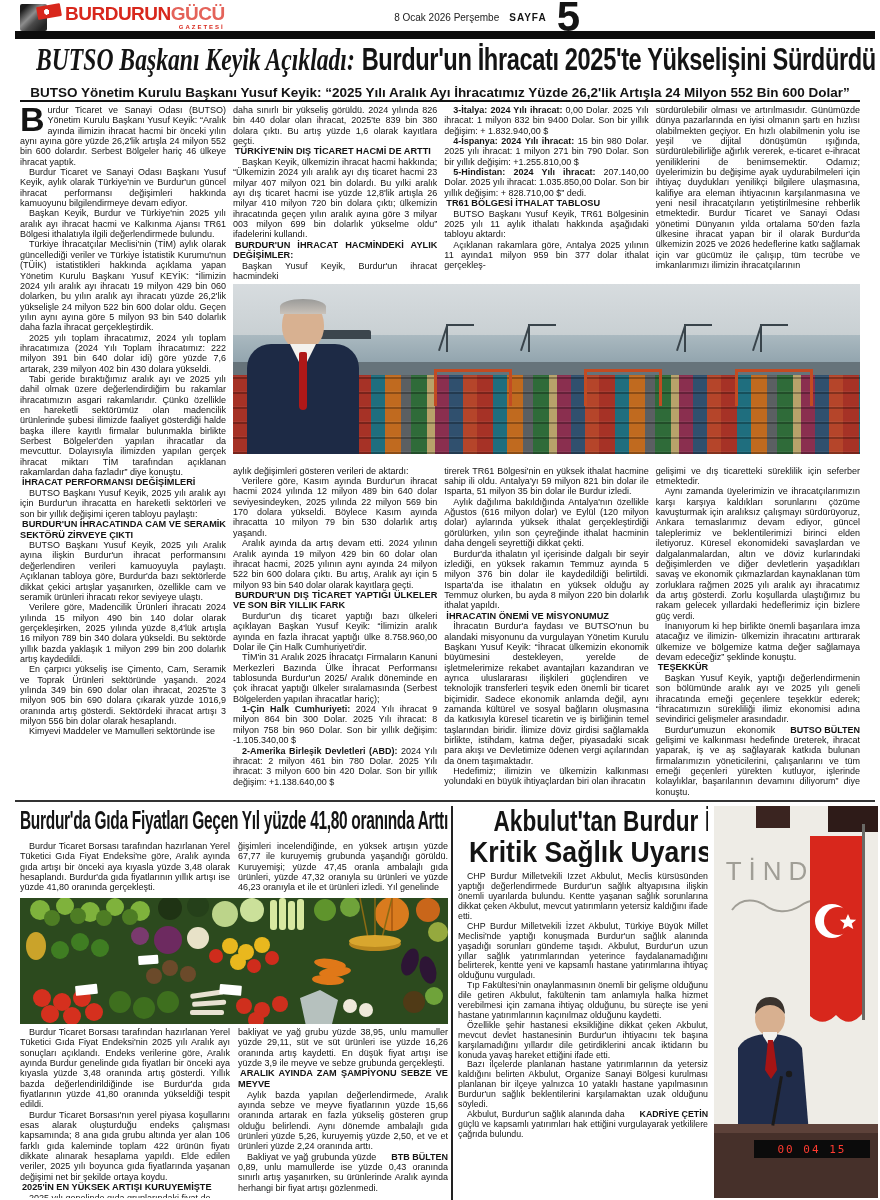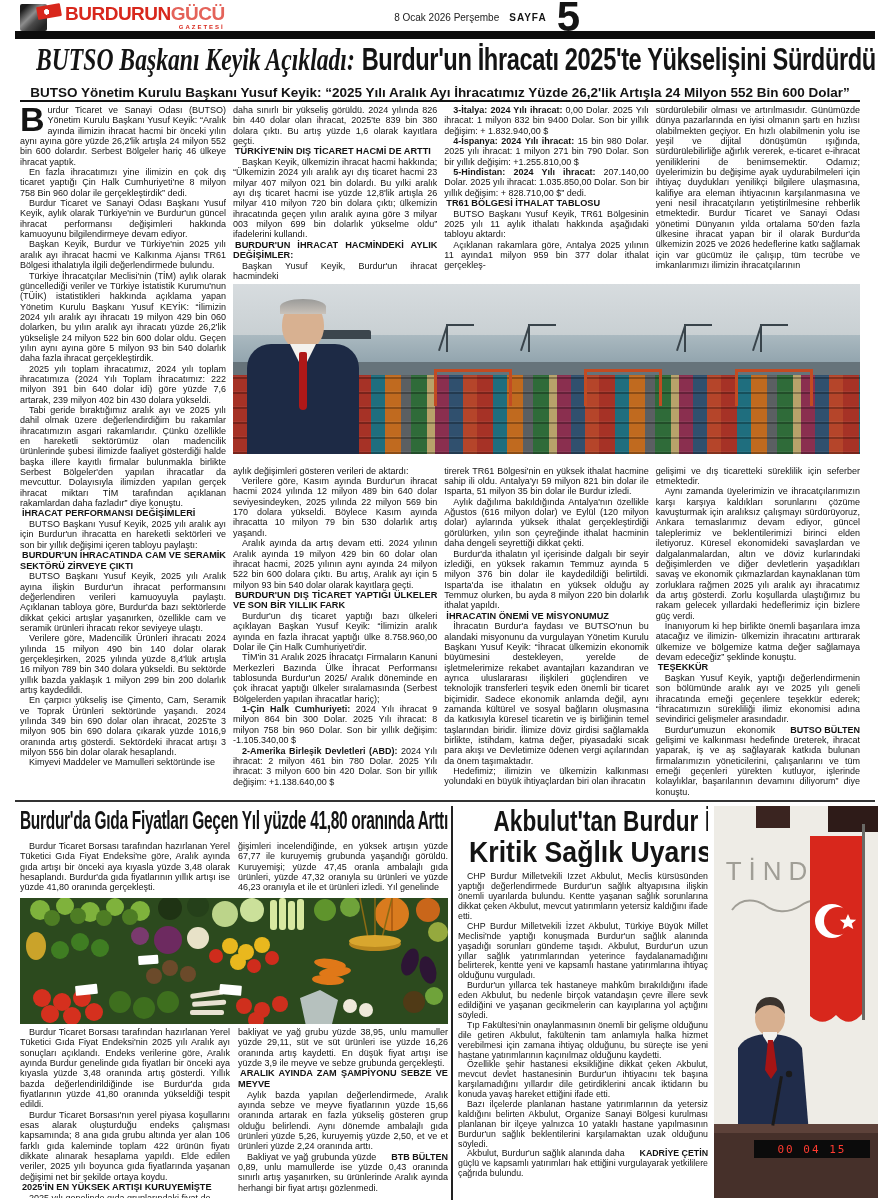--- a/index.html
+++ b/index.html
@@ -114,21 +114,20 @@
     </span>
   </div>
   <div class="subheadrow">
     <span class="lead-subhead fitc" style="display: inline-block; transform-origin: 50% 50%; transform: scaleX(1);">BUTSO Yönetim Kurulu Başkanı Yusuf Keyik: “2025 Yılı Aralık Ayı İhracatımız Yüzde 26,2'lik Artışla 24 Milyon 552 Bin 600 Dolar”</span>
   </div>
   <div class="rule r1"></div>
 
   <div class="lead-body">
     <div class="ncol lead-col1">
         <p class="body noind"><span class="dropcap">B</span>urdur Ticaret ve Sanayi Odası (BUTSO) Yönetim Kurulu Başkanı Yusuf Keyik: “Aralık ayında ilimizin ihracat hacmi bir önceki yılın aynı ayına göre yüzde 26,2'lik artışla 24 milyon 552 bin 600 dolardır. Serbest Bölgeler hariç 46 ülkeye ihracat yaptık.</p>
-        <p class="body">En fazla ihracatımızı yine ilimizin en çok dış ticaret yaptığı Çin Halk Cumhuriyeti'ne 8 milyon 758 Bin 960 dolar ile gerçekleştirdik” dedi.</p>
         <p class="body">Burdur Ticaret ve Sanayi Odası Başkanı Yusuf Keyik, aylık olarak Türkiye'nin ve Burdur'un güncel ihracat performansı değişimleri hakkında kamuoyunu bilgilendirmeye devam ediyor.</p>
         <p class="body">Başkan Keyik, Burdur ve Türkiye'nin 2025 yılı aralık ayı ihracat hacmi ve Kalkınma Ajansı TR61 Bölgesi ithalatıyla ilgili değerlendirmede bulundu.</p>
         <p class="body">Türkiye İhracatçılar Meclisi'nin (TİM) aylık olarak güncellediği veriler ve Türkiye İstatistik Kurumu'nun (TÜİK) istatistikleri hakkında açıklama yapan Yönetim Kurulu Başkanı Yusuf KEYİK: “İlimizin 2024 yılı aralık ayı ihracatı 19 milyon 429 bin 060 dolarken, bu yılın aralık ayı ihracatı yüzde 26,2'lik yükselişle 24 milyon 522 bin 600 dolar oldu. Geçen yılın aynı ayına göre 5 milyon 93 bin 540 dolarlık daha fazla ihracat gerçekleştirdik.</p>
         <p class="body">2025 yılı toplam ihracatımız, 2024 yılı toplam ihracatımıza (2024 Yılı Toplam İhracatımız: 222 milyon 391 bin 640 dolar idi) göre yüzde 7,6 artarak, 239 milyon 402 bin 430 dolara yükseldi.</p>
         <p class="body">Tabi geride bıraktığımız aralık ayı ve 2025 yılı dahil olmak üzere değerlendirdiğim bu rakamlar ihracatımızın asgari rakamlarıdır. Çünkü özellikle en hareketli sektörümüz olan madencilik ürünlerinde şubesi ilimizde faaliyet gösterdiği halde başka illere kayıtlı firmalar bulunmakla birlikte Serbest Bölgeler'den yapılan ihracatlar da mevcuttur. Dolayısıyla ilimizden yapılan gerçek ihracat miktarı TİM tarafından açıklanan rakamlardan daha fazladır” diye konuştu.</p>
         <p class="sub">İHRACAT PERFORMANSI DEĞİŞİMLERİ</p>
         <p class="body">BUTSO Başkanı Yusuf Keyik, 2025 yılı aralık ayı için Burdur'un ihracatta en hareketli sektörleri ve son bir yıllık değişimi içeren tabloyu paylaştı:</p>
         <p class="sub">BURDUR'UN İHRACATINDA CAM VE SERAMİK SEKTÖRÜ ZİRVEYE ÇIKTI</p>
         <p class="body">BUTSO Başkanı Yusuf Keyik, 2025 yılı Aralık ayına ilişkin Burdur'un ihracat performansını değerlendiren verileri kamuoyuyla paylaştı. Açıklanan tabloya göre, Burdur'da bazı sektörlerde dikkat çekici artışlar yaşanırken, özellikle cam ve seramik ürünleri ihracatı rekor seviyeye ulaştı.</p>
         <p class="body">Verilere göre, Madencilik Ürünleri ihracatı 2024 yılında 15 milyon 490 bin 140 dolar olarak gerçekleşirken, 2025 yılında yüzde 8,4'lük artışla 16 milyon 789 bin 340 dolara yükseldi. Bu sektörde yıllık bazda yaklaşık 1 milyon 299 bin 200 dolarlık artış kaydedildi.</p>
@@ -349,21 +348,20 @@
 
   <div class="akb">
     <div class="akb-left">
       <div class="akb-headline">
         <span class="fitc" style="display: inline-block; transform-origin: 50% 50%; transform: scaleX(0.778816);">Akbulut'tan Burdur İçin</span><br>
         <span class="fitc" style="display: inline-block; transform-origin: 50% 50%; transform: scaleX(0.919118);">Kritik Sağlık Uyarısı</span>
       </div>
       <div class="ncol akb-body">
           <p class="body">CHP Burdur Milletvekili İzzet Akbulut, Meclis kürsüsünden yaptığı değerlendirmede Burdur'un sağlık altyapısına ilişkin önemli uyarılarda bulundu. Kentte yaşanan sağlık sorunlarına dikkat çeken Akbulut, mevcut yatırımların yetersiz kaldığını ifade etti.</p>
           <p class="body">CHP Burdur Milletvekili İzzet Akbulut, Türkiye Büyük Millet Meclisi'nde yaptığı konuşmada Burdur'un sağlık alanında yaşadığı sorunları gündeme taşıdı. Akbulut, Burdur'un uzun yıllar sağlık yatırımlarından yeterince faydalanamadığını belirterek, kentte yeni ve kapsamlı hastane yatırımlarına ihtiyaç olduğunu vurguladı.</p>
-          <p class="body">Burdur'un yıllarca tek hastaneye mahkûm bırakıldığını ifade eden Akbulut, bu nedenle birçok vatandaşın çevre illere sevk edildiğini ve yaşanan gecikmelerin can kayıplarına yol açtığını söyledi.</p>
           <p class="body">Tıp Fakültesi'nin onaylanmasının önemli bir gelişme olduğunu dile getiren Akbulut, fakültenin tam anlamıyla halka hizmet verebilmesi için zamana ihtiyaç olduğunu, bu süreçte ise yeni hastane yatırımlarının kaçınılmaz olduğunu kaydetti.</p>
           <p class="body">Özellikle şehir hastanesi eksikliğine dikkat çeken Akbulut, mevcut devlet hastanesinin Burdur'un ihtiyacını tek başına karşılamadığını yıllardır dile getirdiklerini ancak iktidarın bu konuda yavaş hareket ettiğini ifade etti.</p>
           <p class="body">Bazı ilçelerde planlanan hastane yatırımlarının da yetersiz kaldığını belirten Akbulut, Organize Sanayi Bölgesi kurulması planlanan bir ilçeye yalnızca 10 yataklı hastane yapılmasının Burdur'un sağlık beklentilerini karşılamaktan uzak olduğunu söyledi.</p>
           <p class="body"><b class="sig">KADRİYE ÇETİN</b>Akbulut, Burdur'un sağlık alanında daha güçlü ve kapsamlı yatırımları hak ettiğini vurgulayarak yetkililere çağrıda bulundu.</p>
         </div>
     </div>
 
     <svg class="akb-photo" width="164" height="392" viewBox="0 0 164 392" role="img">
       <rect width="164" height="392" fill="#eae8e2"></rect>
       <rect x="0" y="0" width="164" height="392" fill="#f2f0ea" opacity=".5"></rect>

